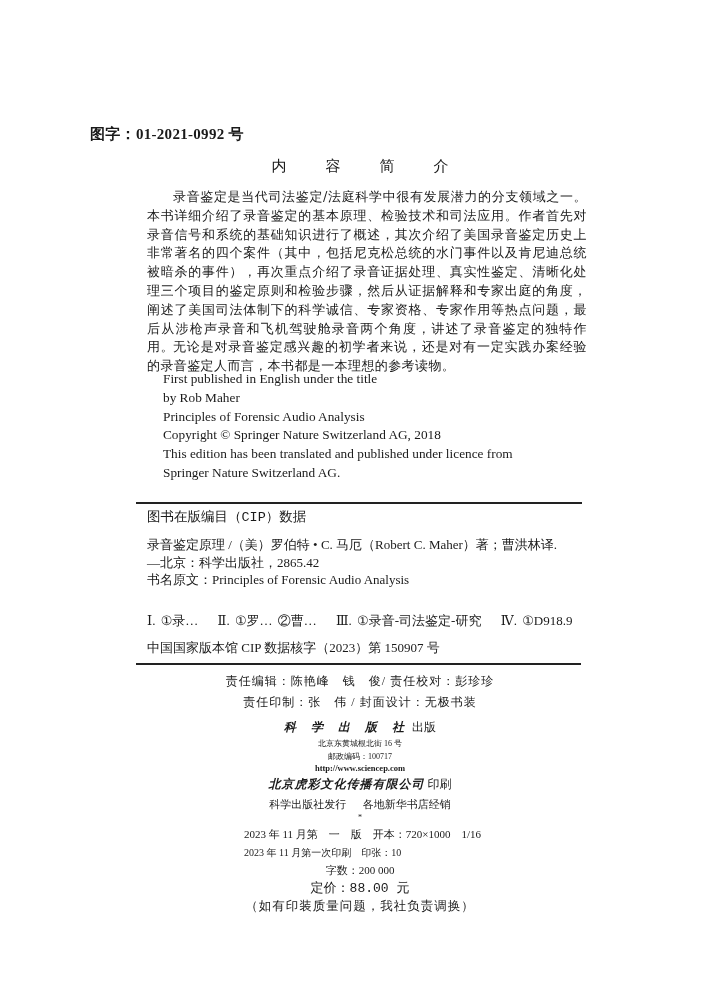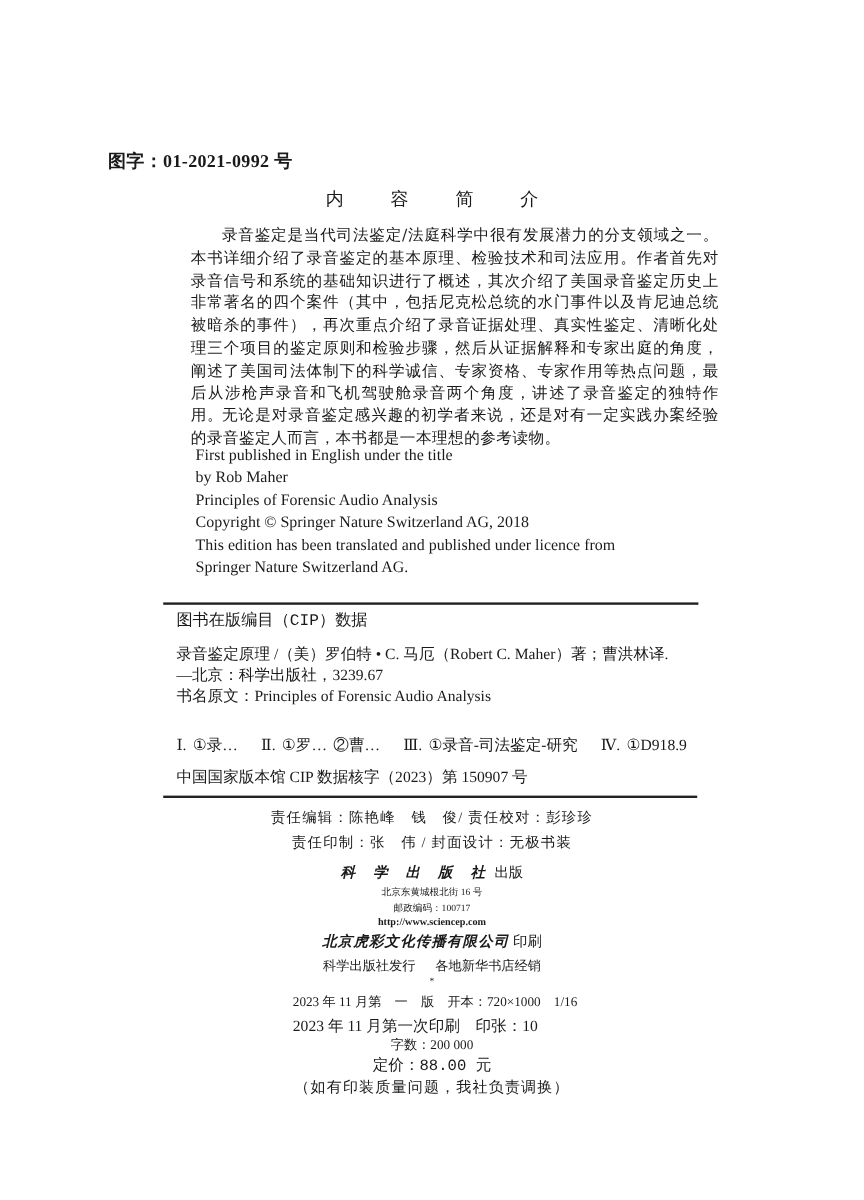--- a/index.html
+++ b/index.html
@@ -6,21 +6,21 @@
     body { width: 720px; height: 1000px; position: relative; overflow: hidden; color: #1a1a1a;
            font-family: "DejaVu Serif", "Liberation Serif", serif; }
     .abs { position: absolute; }
     .serif { font-family: "Liberation Serif", "DejaVu Serif", serif; }
     .sans { font-family: Liberation Mono, monospace; }
 
     #license-no { left: 90px; top: 125px; font-size: 15px; font-weight: bold; letter-spacing: 0.3px; }
     #summary-title { left: 0; width: 720px; top: 157px; text-align: center; font-size: 15px; }
     #summary-title span { letter-spacing: 15px; margin-right: -15px; }
 
-    .para { left: 147px; width: 440px; font-size: 13px; line-height: 18.8px; text-align: justify; text-indent: 26px; letter-spacing: 0.4px; margin-left: 12px; }
+    .para { left: 147px; width: 440px; font-size: 13px; line-height: 18.8px; text-align: justify; text-indent: 26px; letter-spacing: 0.4px; }
     #para1 { top: 188px; }
     #para2 { top: 338px; }
 
     #credits { left: 163px; top: 370px; font-size: 13.3px; line-height: 18.8px; }
     #credits div { white-space: nowrap; }
 
     .rule { background: #222; height: 2px; }
     #rule-top { left: 136px; top: 502px; width: 446px; }
     #rule-bottom { left: 136px; top: 663px; width: 445px; }
 
@@ -37,21 +37,21 @@
     #publisher { top: 719px; font-size: 12px; }
     #publisher .brand { font-weight: bold; font-style: italic; letter-spacing: 6px; margin-right: 2px; }
     #pub-address { top: 738px; font-size: 8px; }
     #pub-postcode { top: 751px; font-size: 8px; }
     #pub-url { top: 763px; font-size: 8.5px; font-weight: bold; }
     #printer { top: 776px; font-size: 12px; }
     #printer .brand { font-weight: bold; font-style: italic; letter-spacing: 1px; }
     #distribution { top: 797px; font-size: 11px; word-spacing: 10px; }
     #divider-star { top: 813px; font-size: 8px; }
     #edition-line { top: 827px; font-size: 11px; left: 244px; width: auto; text-align: left; }
-    #print-line { top: 846px; font-size: 13px; left: 244px; width: auto; text-align: left; }
+    #print-line { top: 846px; font-size: 10px; left: 244px; width: auto; text-align: left; }
     #wordcount { top: 863px; font-size: 11px; }
     #price { top: 879px; font-size: 13px; }
     #quality-note { top: 898px; font-size: 12.5px; letter-spacing: 1px; }
   </style>
 </head>
 <body>
 
 <div id="license-no" class="abs serif">图字：01-2021-0992 号</div>
 
 <div id="summary-title" class="abs sans"><span>内 容 简 介</span></div>
@@ -67,21 +67,21 @@
   <div>This edition has been translated and published under licence from</div>
   <div>Springer Nature Switzerland AG.</div>
 </div>
 
 <div id="rule-top" class="abs rule"></div>
 
 <div id="cip-title" class="abs sans">图书在版编目（CIP）数据</div>
 
 <div id="cip-block" class="abs serif">
   <div>录音鉴定原理 /（美）罗伯特 • C. 马厄（Robert C. Maher）著；曹洪林译.</div>
-  <div>—北京：科学出版社，3239.67</div>
+  <div>—北京：科学出版社，2865.42</div>
   <div>书名原文：Principles of Forensic Audio Analysis</div>
 </div>
 
 <div id="cip-class" class="abs serif">
   <span>Ⅰ. ①录…</span>
   <span>Ⅱ. ①罗… ②曹…</span>
   <span>Ⅲ. ①录音-司法鉴定-研究</span>
   <span>Ⅳ. ①D918.9</span>
 </div>
 

